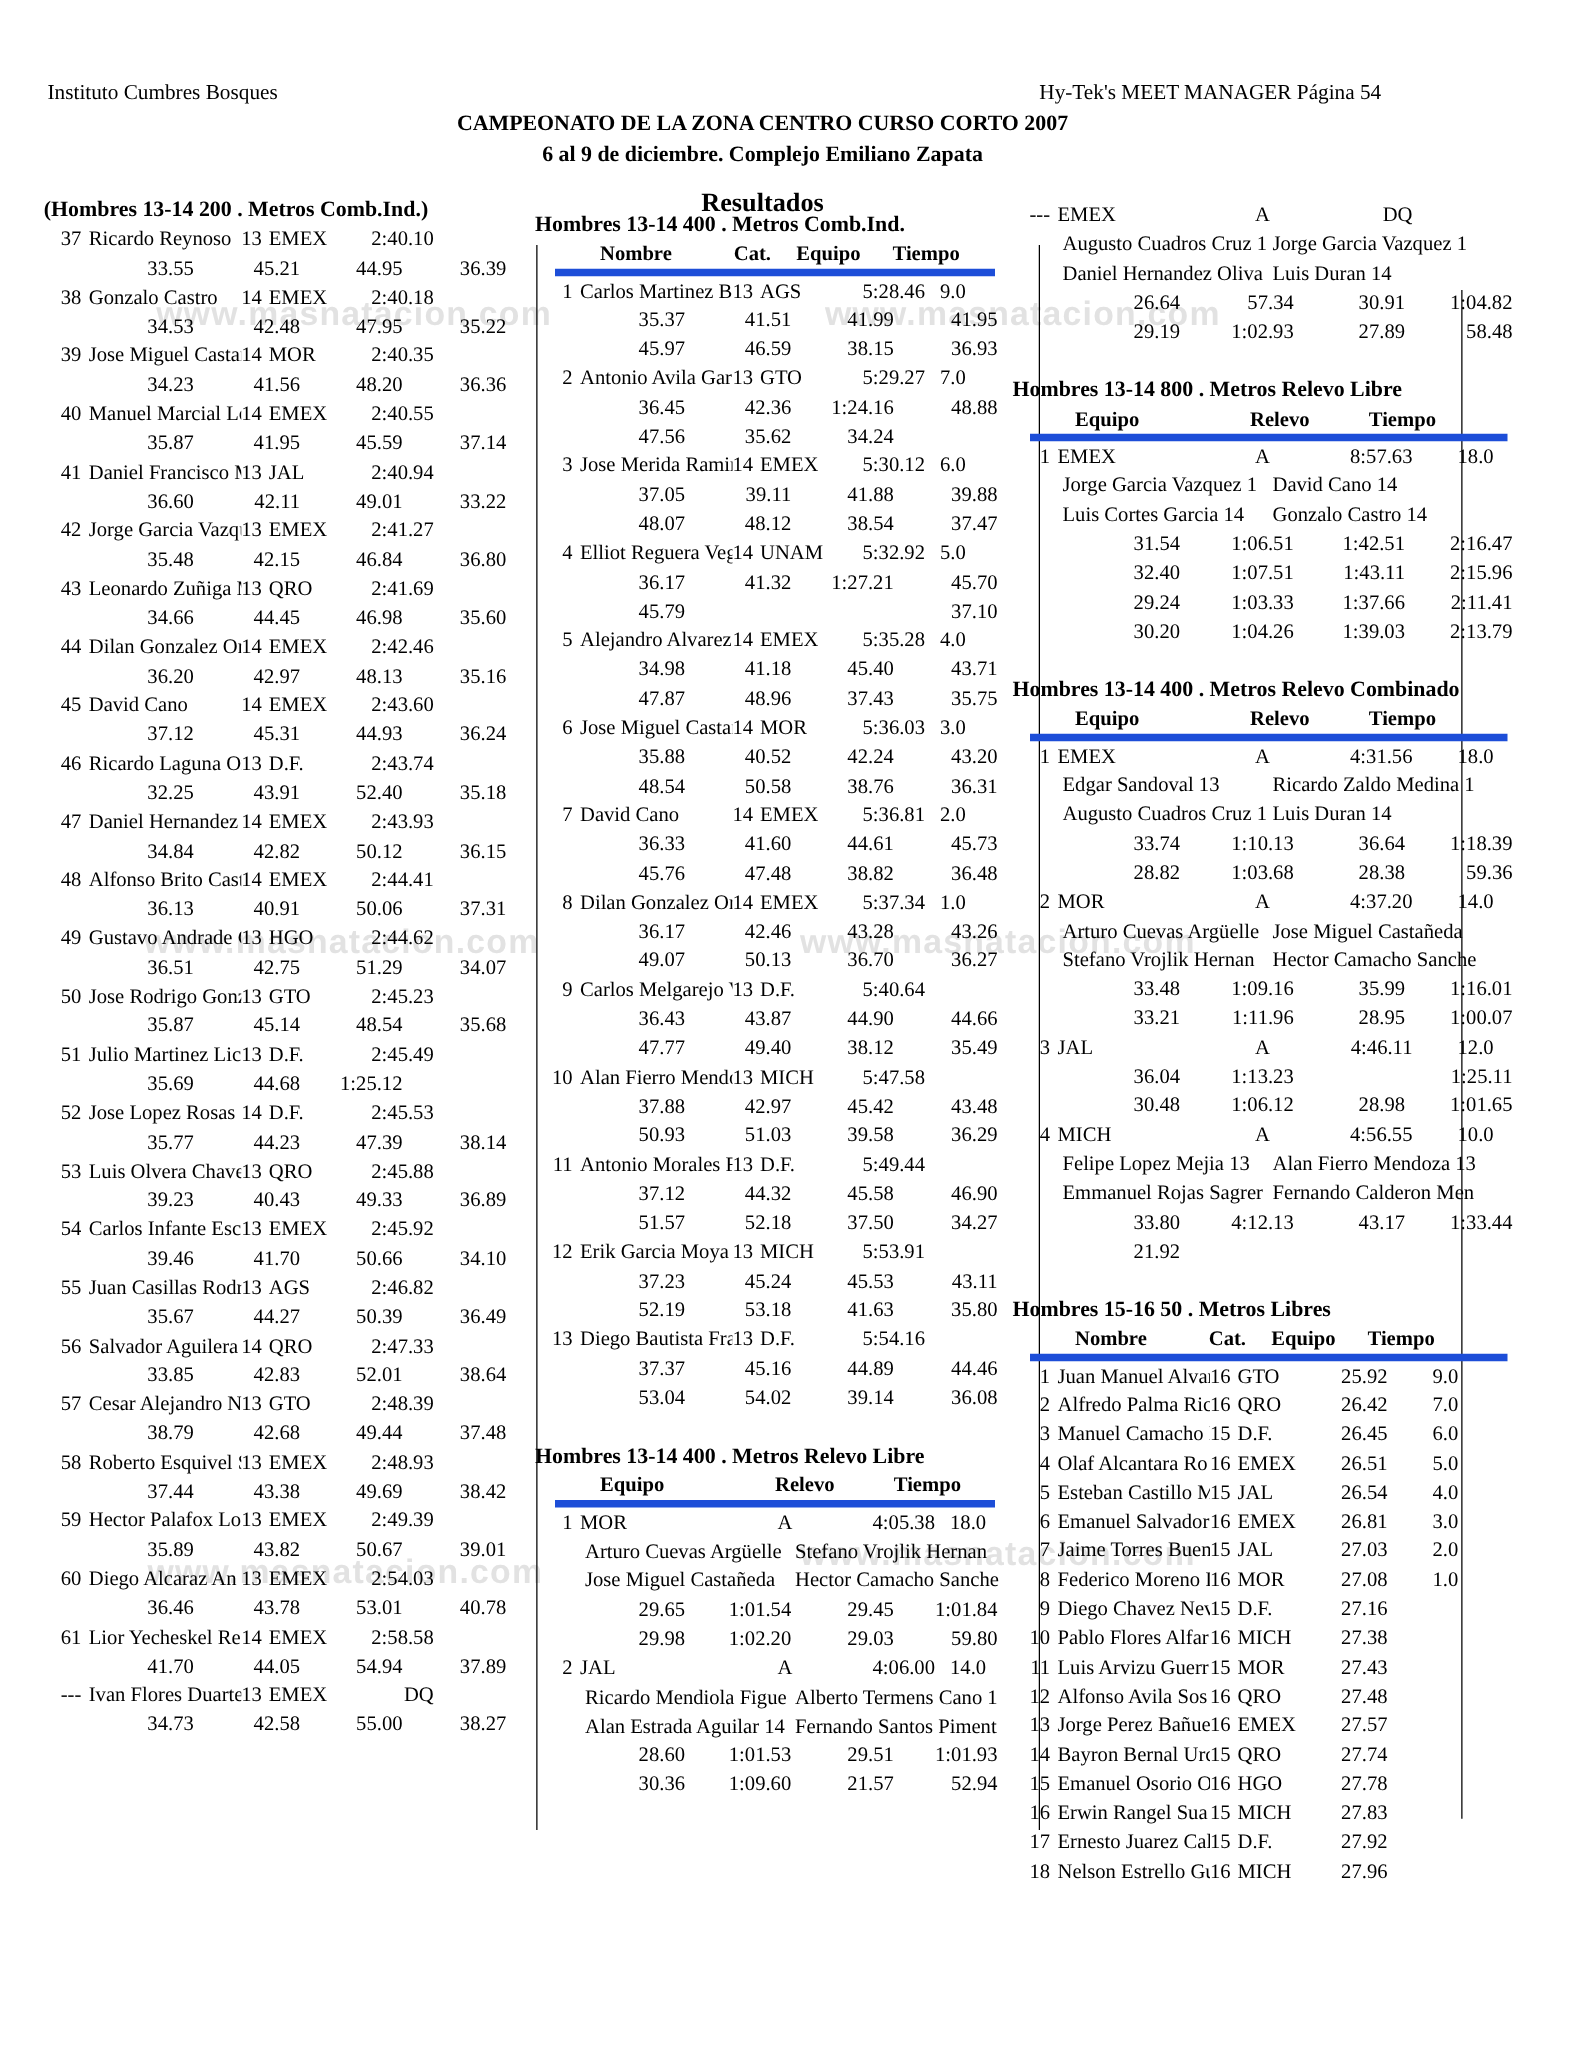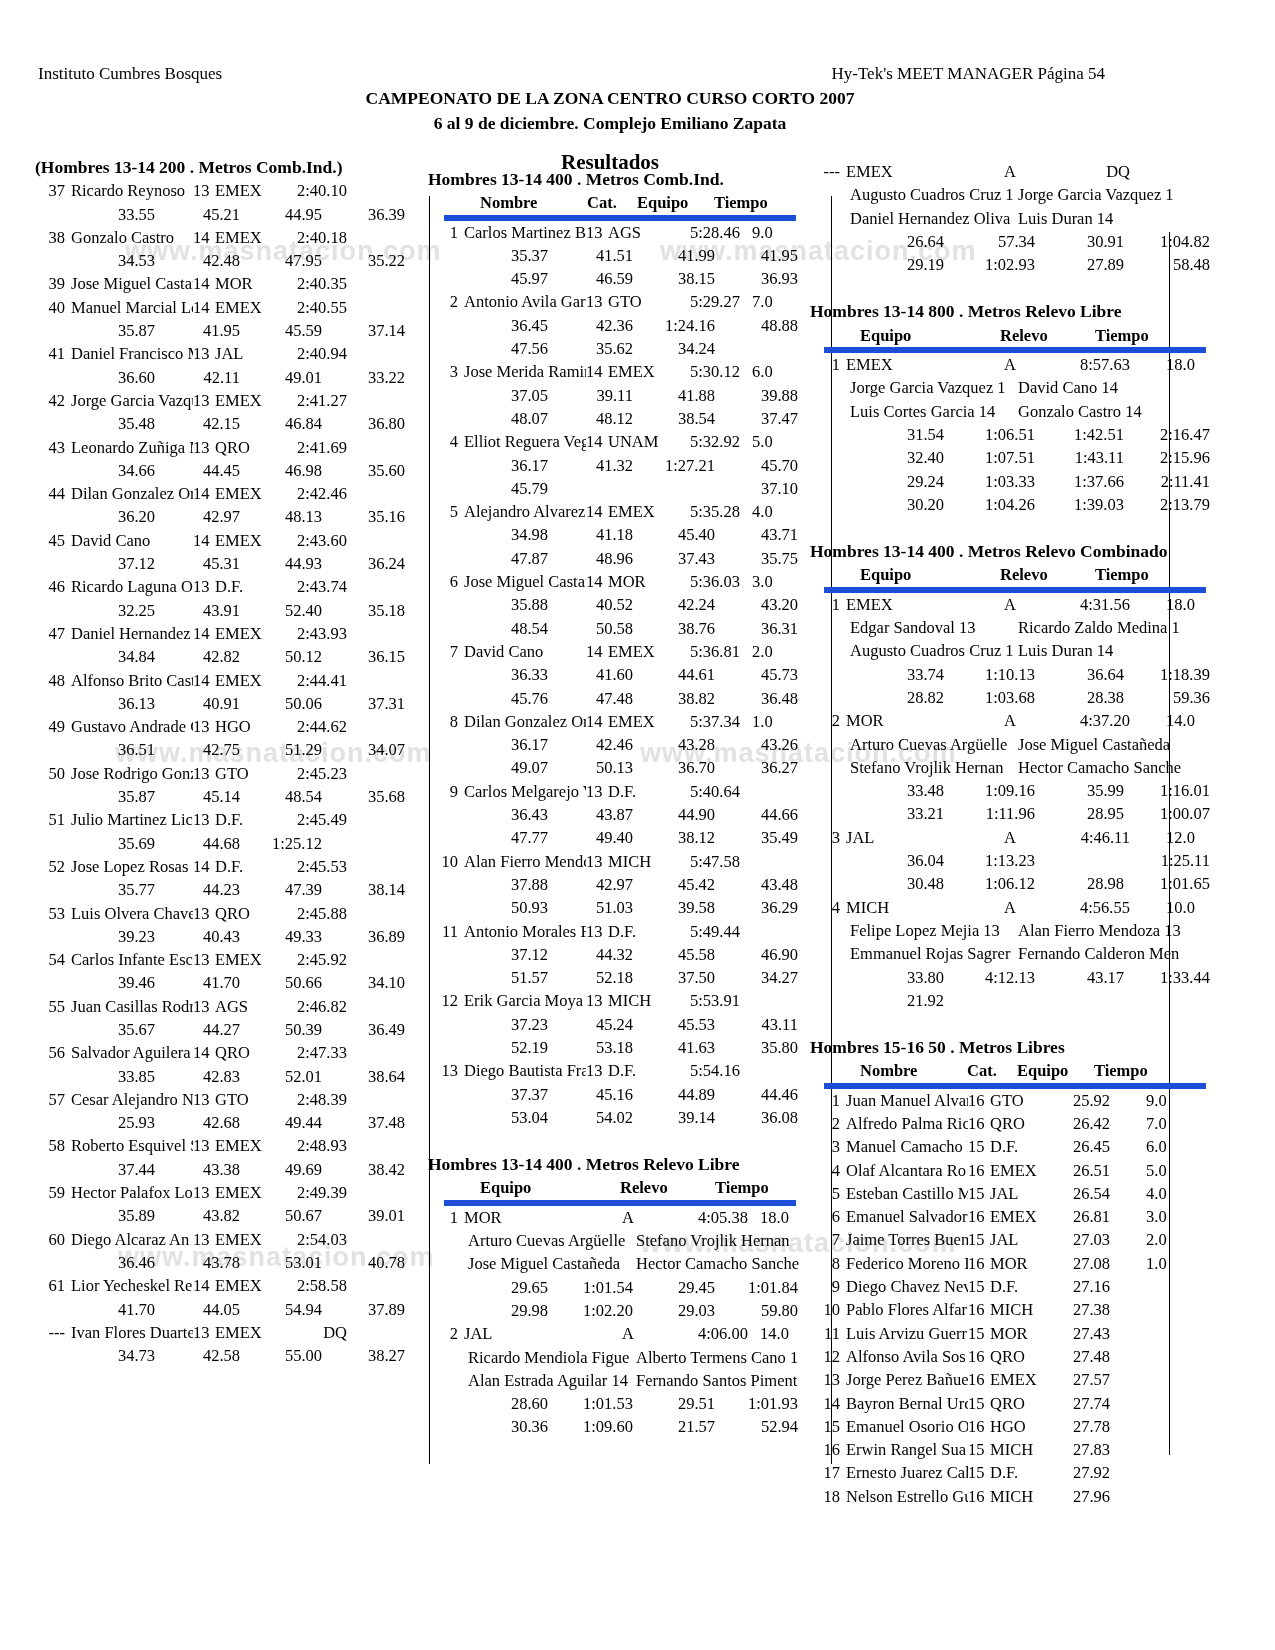--- a/index.html
+++ b/index.html
@@ -80,20 +80,21 @@
   <div class="vline" style="left:831px;top:196px;height:1268px"></div>
   <div class="vline" style="left:1169px;top:232px;height:1223px"></div>
 
   <div class="col" id="col-left">
       <div class="sec-title">(Hombres 13-14 200 . Metros Comb.Ind.)</div>
       <div class="row"><span class="c place">37</span><span class="c nm">Ricardo Reynoso</span><span class="c cat">13</span><span class="c team">EMEX</span><span class="c time">2:40.10</span><span class="c pts"></span></div>
       <div class="row"><span class="c s1">33.55</span><span class="c s2">45.21</span><span class="c s3">44.95</span><span class="c s4">36.39</span></div>
       <div class="row"><span class="c place">38</span><span class="c nm">Gonzalo Castro</span><span class="c cat">14</span><span class="c team">EMEX</span><span class="c time">2:40.18</span><span class="c pts"></span></div>
       <div class="row"><span class="c s1">34.53</span><span class="c s2">42.48</span><span class="c s3">47.95</span><span class="c s4">35.22</span></div>
       <div class="row"><span class="c place">39</span><span class="c nm">Jose Miguel Castañ</span><span class="c cat">14</span><span class="c team">MOR</span><span class="c time">2:40.35</span><span class="c pts"></span></div>
+      <div class="row"><span class="c s1">34.23</span><span class="c s2">41.56</span><span class="c s3">48.20</span><span class="c s4">36.36</span></div>
       <div class="row"><span class="c place">40</span><span class="c nm">Manuel Marcial Lo</span><span class="c cat">14</span><span class="c team">EMEX</span><span class="c time">2:40.55</span><span class="c pts"></span></div>
       <div class="row"><span class="c s1">35.87</span><span class="c s2">41.95</span><span class="c s3">45.59</span><span class="c s4">37.14</span></div>
       <div class="row"><span class="c place">41</span><span class="c nm">Daniel Francisco M</span><span class="c cat">13</span><span class="c team">JAL</span><span class="c time">2:40.94</span><span class="c pts"></span></div>
       <div class="row"><span class="c s1">36.60</span><span class="c s2">42.11</span><span class="c s3">49.01</span><span class="c s4">33.22</span></div>
       <div class="row"><span class="c place">42</span><span class="c nm">Jorge Garcia Vazqu</span><span class="c cat">13</span><span class="c team">EMEX</span><span class="c time">2:41.27</span><span class="c pts"></span></div>
       <div class="row"><span class="c s1">35.48</span><span class="c s2">42.15</span><span class="c s3">46.84</span><span class="c s4">36.80</span></div>
       <div class="row"><span class="c place">43</span><span class="c nm">Leonardo Zuñiga M</span><span class="c cat">13</span><span class="c team">QRO</span><span class="c time">2:41.69</span><span class="c pts"></span></div>
       <div class="row"><span class="c s1">34.66</span><span class="c s2">44.45</span><span class="c s3">46.98</span><span class="c s4">35.60</span></div>
       <div class="row"><span class="c place">44</span><span class="c nm">Dilan Gonzalez Or</span><span class="c cat">14</span><span class="c team">EMEX</span><span class="c time">2:42.46</span><span class="c pts"></span></div>
       <div class="row"><span class="c s1">36.20</span><span class="c s2">42.97</span><span class="c s3">48.13</span><span class="c s4">35.16</span></div>
@@ -115,21 +116,21 @@
       <div class="row"><span class="c s1">35.77</span><span class="c s2">44.23</span><span class="c s3">47.39</span><span class="c s4">38.14</span></div>
       <div class="row"><span class="c place">53</span><span class="c nm">Luis Olvera Chave</span><span class="c cat">13</span><span class="c team">QRO</span><span class="c time">2:45.88</span><span class="c pts"></span></div>
       <div class="row"><span class="c s1">39.23</span><span class="c s2">40.43</span><span class="c s3">49.33</span><span class="c s4">36.89</span></div>
       <div class="row"><span class="c place">54</span><span class="c nm">Carlos Infante Esc</span><span class="c cat">13</span><span class="c team">EMEX</span><span class="c time">2:45.92</span><span class="c pts"></span></div>
       <div class="row"><span class="c s1">39.46</span><span class="c s2">41.70</span><span class="c s3">50.66</span><span class="c s4">34.10</span></div>
       <div class="row"><span class="c place">55</span><span class="c nm">Juan Casillas Rodr</span><span class="c cat">13</span><span class="c team">AGS</span><span class="c time">2:46.82</span><span class="c pts"></span></div>
       <div class="row"><span class="c s1">35.67</span><span class="c s2">44.27</span><span class="c s3">50.39</span><span class="c s4">36.49</span></div>
       <div class="row"><span class="c place">56</span><span class="c nm">Salvador Aguilera</span><span class="c cat">14</span><span class="c team">QRO</span><span class="c time">2:47.33</span><span class="c pts"></span></div>
       <div class="row"><span class="c s1">33.85</span><span class="c s2">42.83</span><span class="c s3">52.01</span><span class="c s4">38.64</span></div>
       <div class="row"><span class="c place">57</span><span class="c nm">Cesar Alejandro N</span><span class="c cat">13</span><span class="c team">GTO</span><span class="c time">2:48.39</span><span class="c pts"></span></div>
-      <div class="row"><span class="c s1">25.93</span><span class="c s2">42.68</span><span class="c s3">49.44</span><span class="c s4">37.48</span></div>
+      <div class="row"><span class="c s1">38.79</span><span class="c s2">42.68</span><span class="c s3">49.44</span><span class="c s4">37.48</span></div>
       <div class="row"><span class="c place">58</span><span class="c nm">Roberto Esquivel S</span><span class="c cat">13</span><span class="c team">EMEX</span><span class="c time">2:48.93</span><span class="c pts"></span></div>
       <div class="row"><span class="c s1">37.44</span><span class="c s2">43.38</span><span class="c s3">49.69</span><span class="c s4">38.42</span></div>
       <div class="row"><span class="c place">59</span><span class="c nm">Hector Palafox Lo</span><span class="c cat">13</span><span class="c team">EMEX</span><span class="c time">2:49.39</span><span class="c pts"></span></div>
       <div class="row"><span class="c s1">35.89</span><span class="c s2">43.82</span><span class="c s3">50.67</span><span class="c s4">39.01</span></div>
       <div class="row"><span class="c place">60</span><span class="c nm">Diego Alcaraz An</span><span class="c cat">13</span><span class="c team">EMEX</span><span class="c time">2:54.03</span><span class="c pts"></span></div>
       <div class="row"><span class="c s1">36.46</span><span class="c s2">43.78</span><span class="c s3">53.01</span><span class="c s4">40.78</span></div>
       <div class="row"><span class="c place">61</span><span class="c nm">Lior Yecheskel Re</span><span class="c cat">14</span><span class="c team">EMEX</span><span class="c time">2:58.58</span><span class="c pts"></span></div>
       <div class="row"><span class="c s1">41.70</span><span class="c s2">44.05</span><span class="c s3">54.94</span><span class="c s4">37.89</span></div>
       <div class="row"><span class="c place">---</span><span class="c nm">Ivan Flores Duarte</span><span class="c cat">13</span><span class="c team">EMEX</span><span class="c time">DQ</span><span class="c pts"></span></div>
       <div class="row"><span class="c s1">34.73</span><span class="c s2">42.58</span><span class="c s3">55.00</span><span class="c s4">38.27</span></div>

